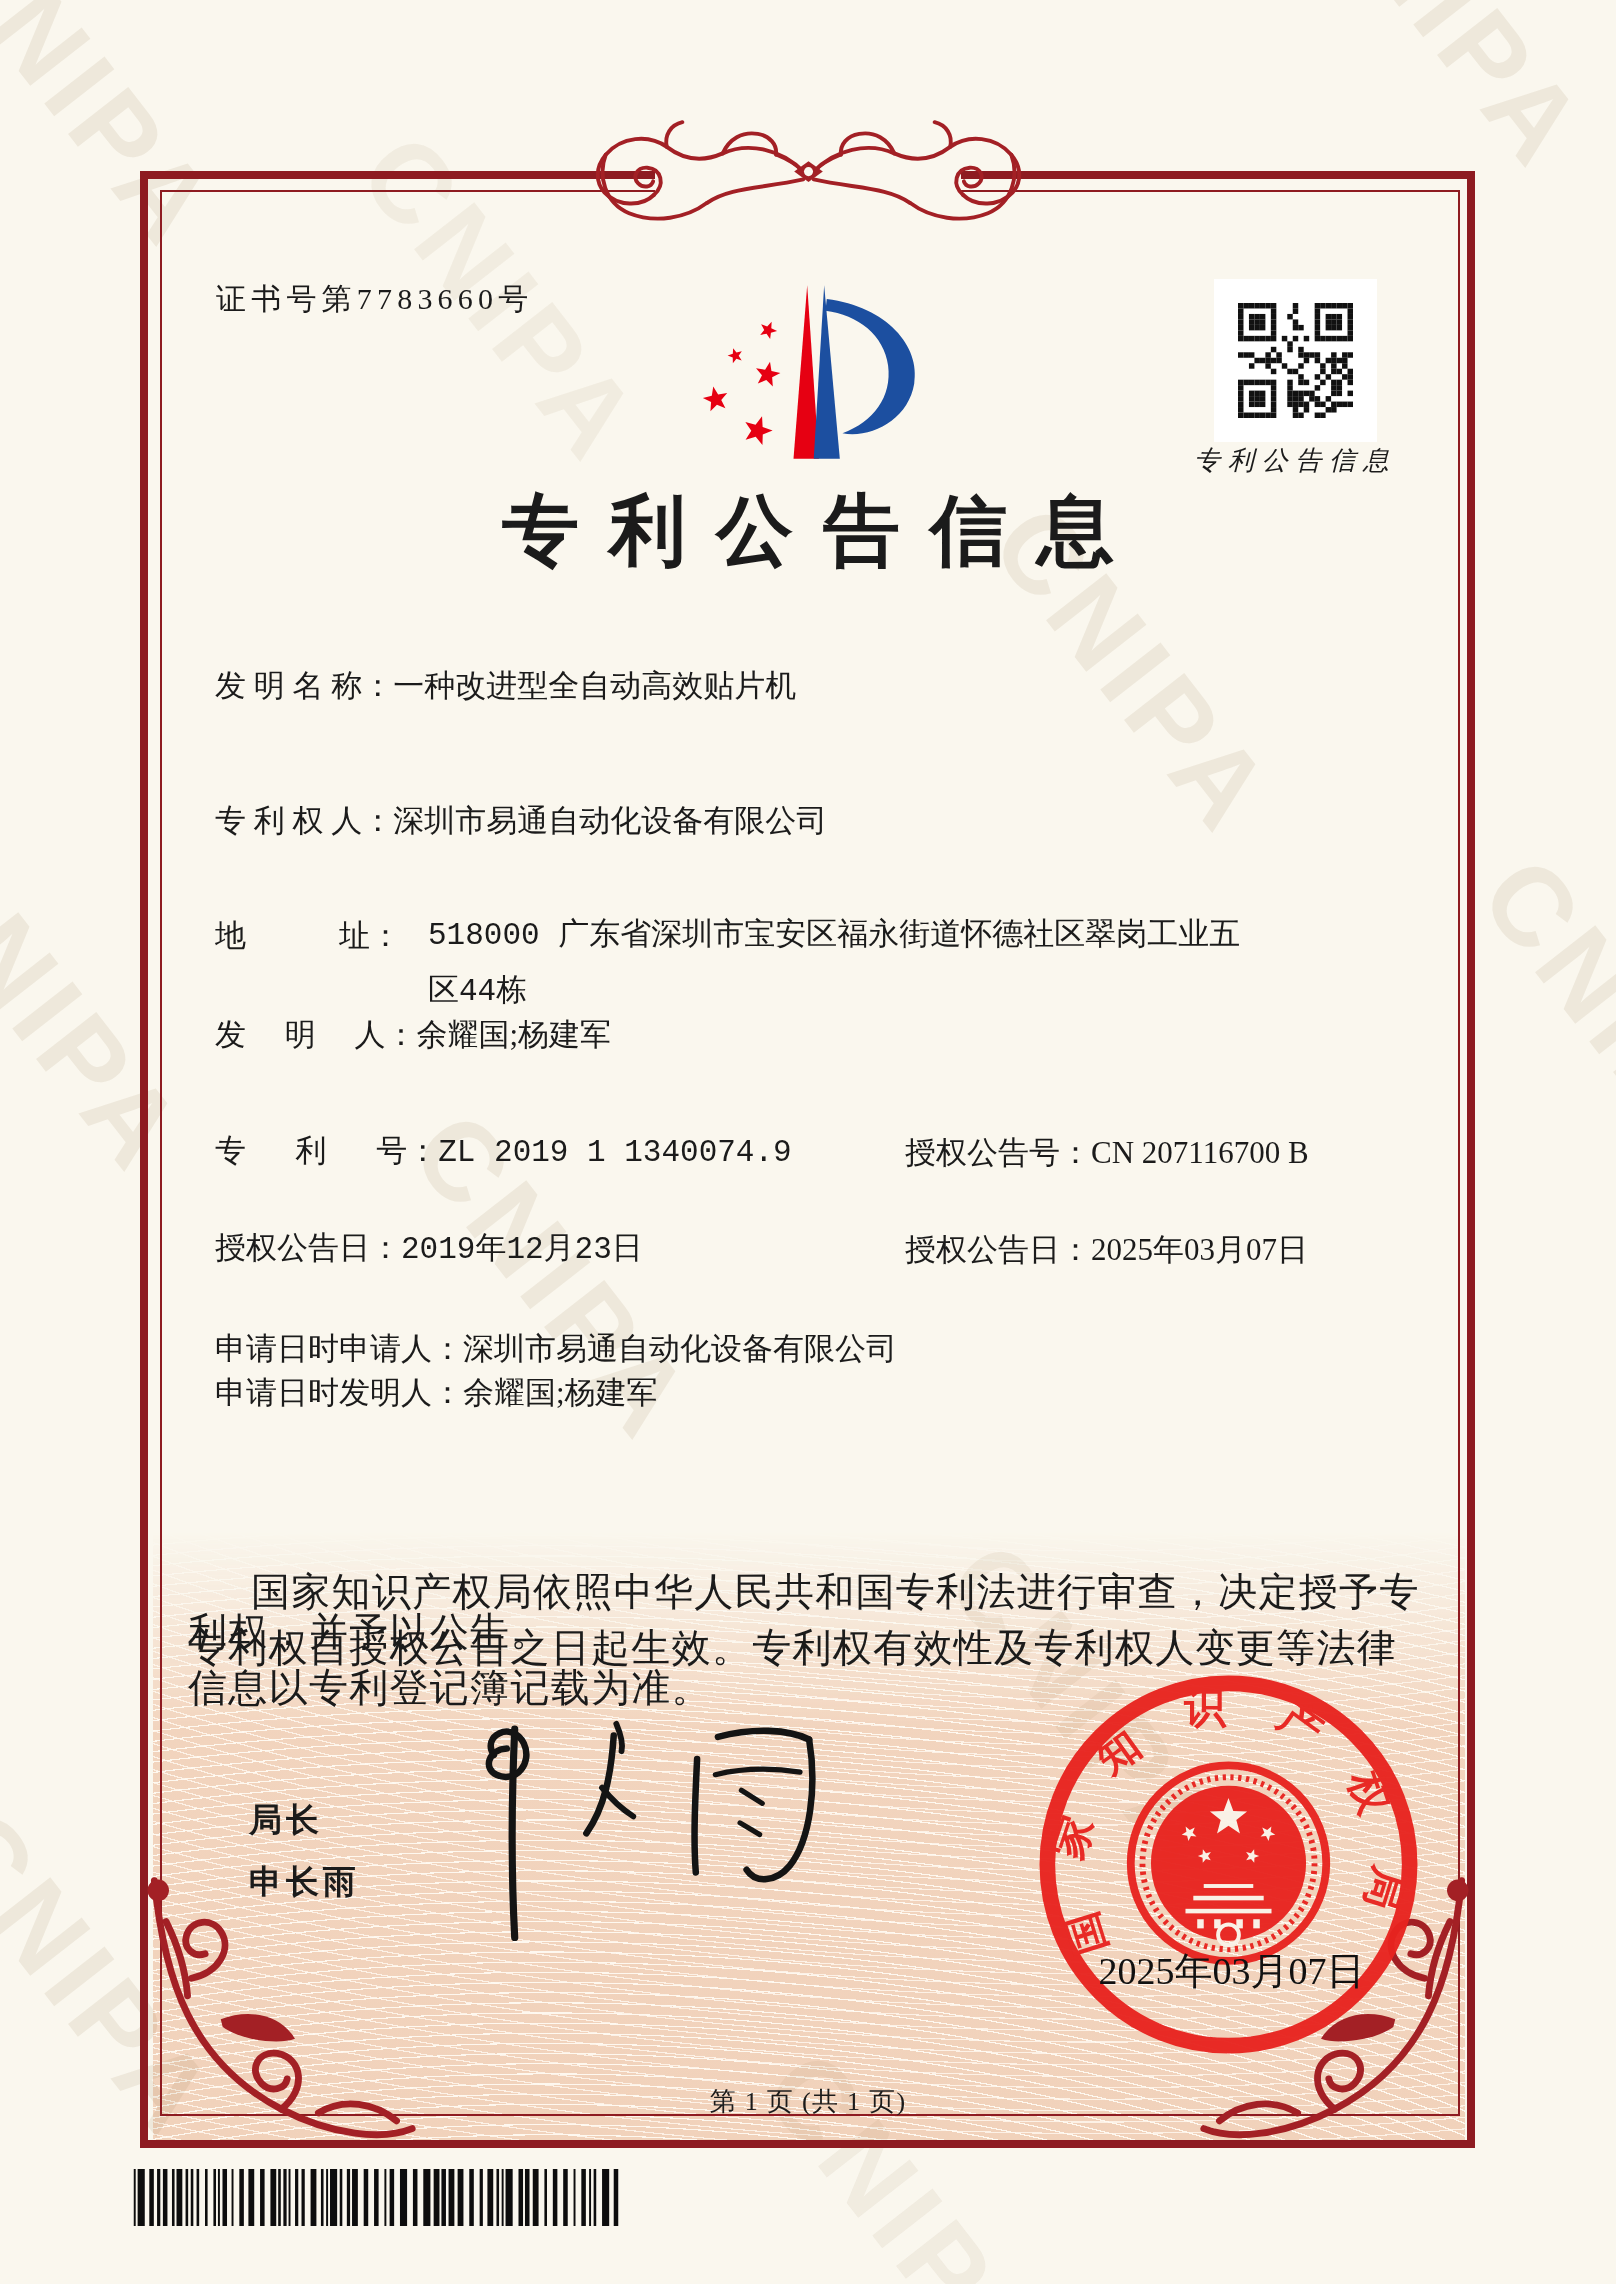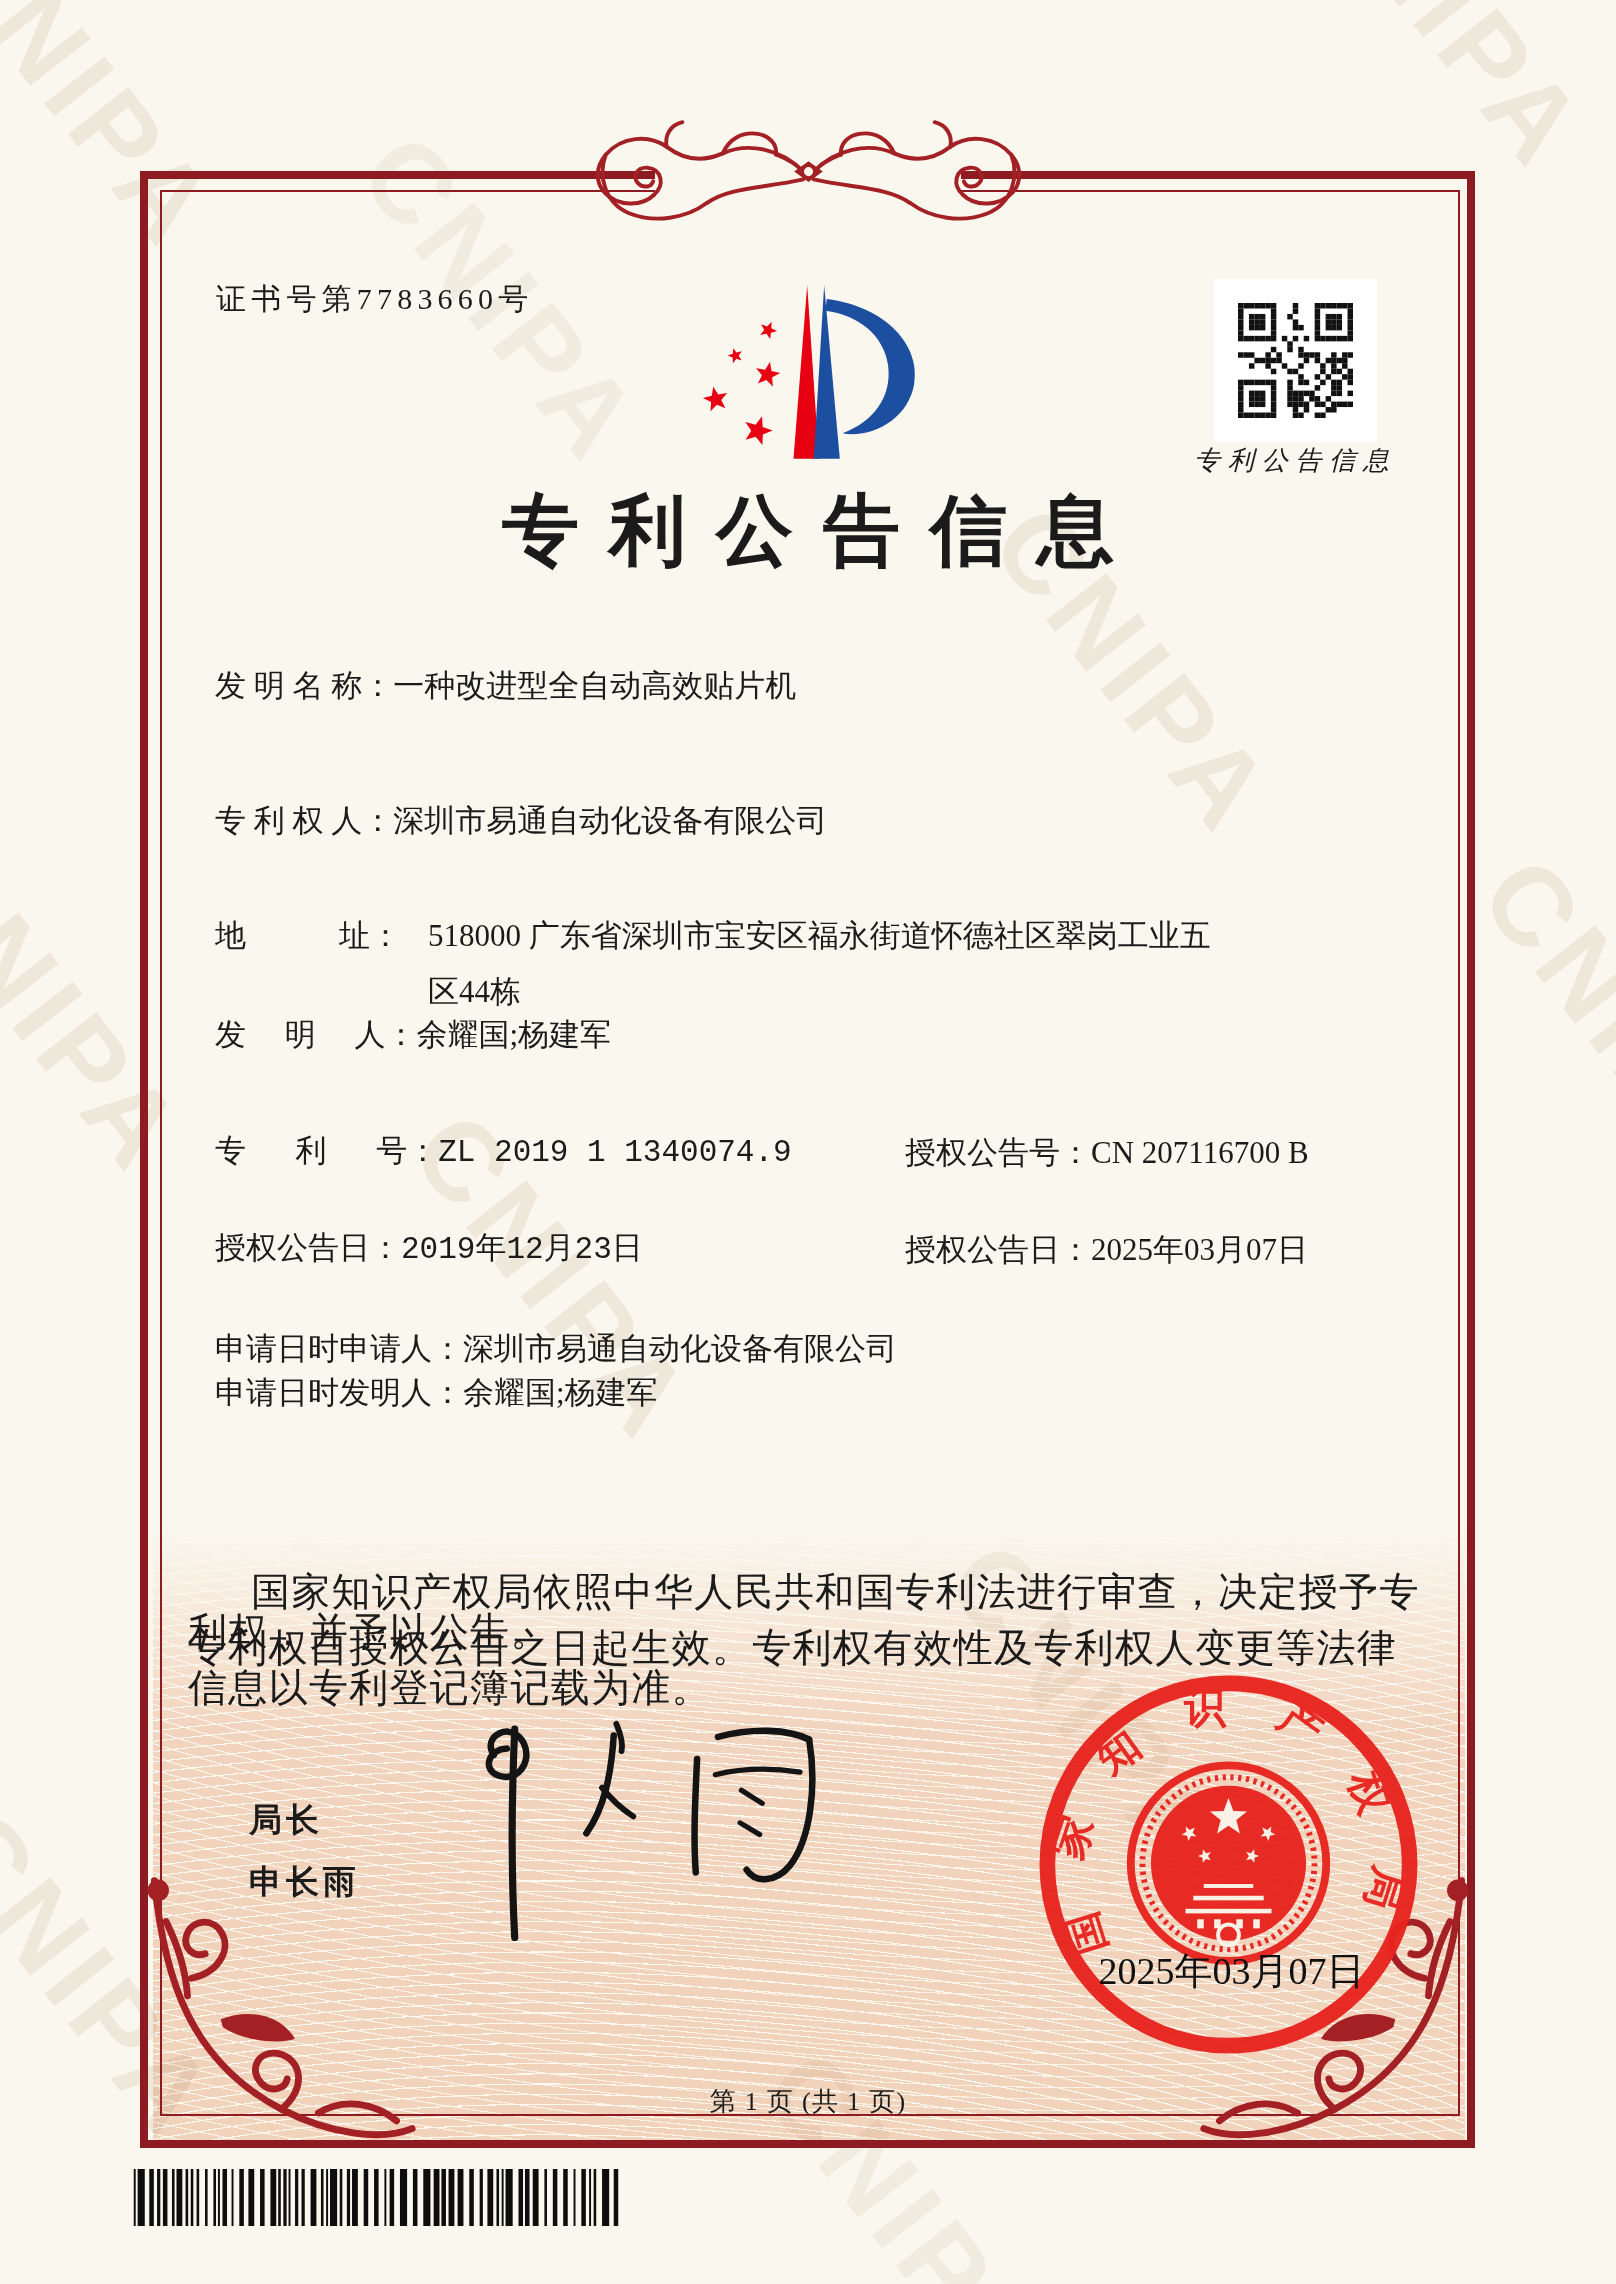--- a/index.html
+++ b/index.html
@@ -32,21 +32,21 @@
   .qr-label{position:absolute;left:1188px;top:443px;width:215px;text-align:center;
     font-size:26px;letter-spacing:7.8px;font-style:italic;}
   
   .row{position:absolute;left:215px;width:1252px;font-size:31px;line-height:40px;}
   .lbl{display:inline-block;}
   .val{display:inline-block;}
   .row .col-l{position:absolute;left:0;top:0;font-family:Liberation Mono, monospace;}
   .row .col-r{position:absolute;left:690px;top:0;}
   .addr-wrap{position:absolute;left:215px;width:1056px;font-size:31px;line-height:56px;}
   .addr-lbl{position:absolute;left:0;top:0;}
-  .addr-val{margin-left:213px;}
+  .addr-val{margin-left:213px;font-family:Liberation Mono, monospace;}
   
   .para{position:absolute;left:188px;width:1243px;font-size:39px;line-height:40px;letter-spacing:1.3px;margin-top:12px;}
   
   .director{position:absolute;left:249px;font:bold 33px "Liberation Sans","DejaVu Sans",sans-serif;letter-spacing:3.9px;}
   .seal-date{position:absolute;left:1088px;top:1946px;width:287px;text-align:center;
     font-size:38px;color:#111;z-index:6;}
   .footer{position:absolute;left:140px;top:2084px;width:1336px;text-align:center;font-size:26px;letter-spacing:1.3px;}
   svg{display:block;}
 </style>
 </head>

